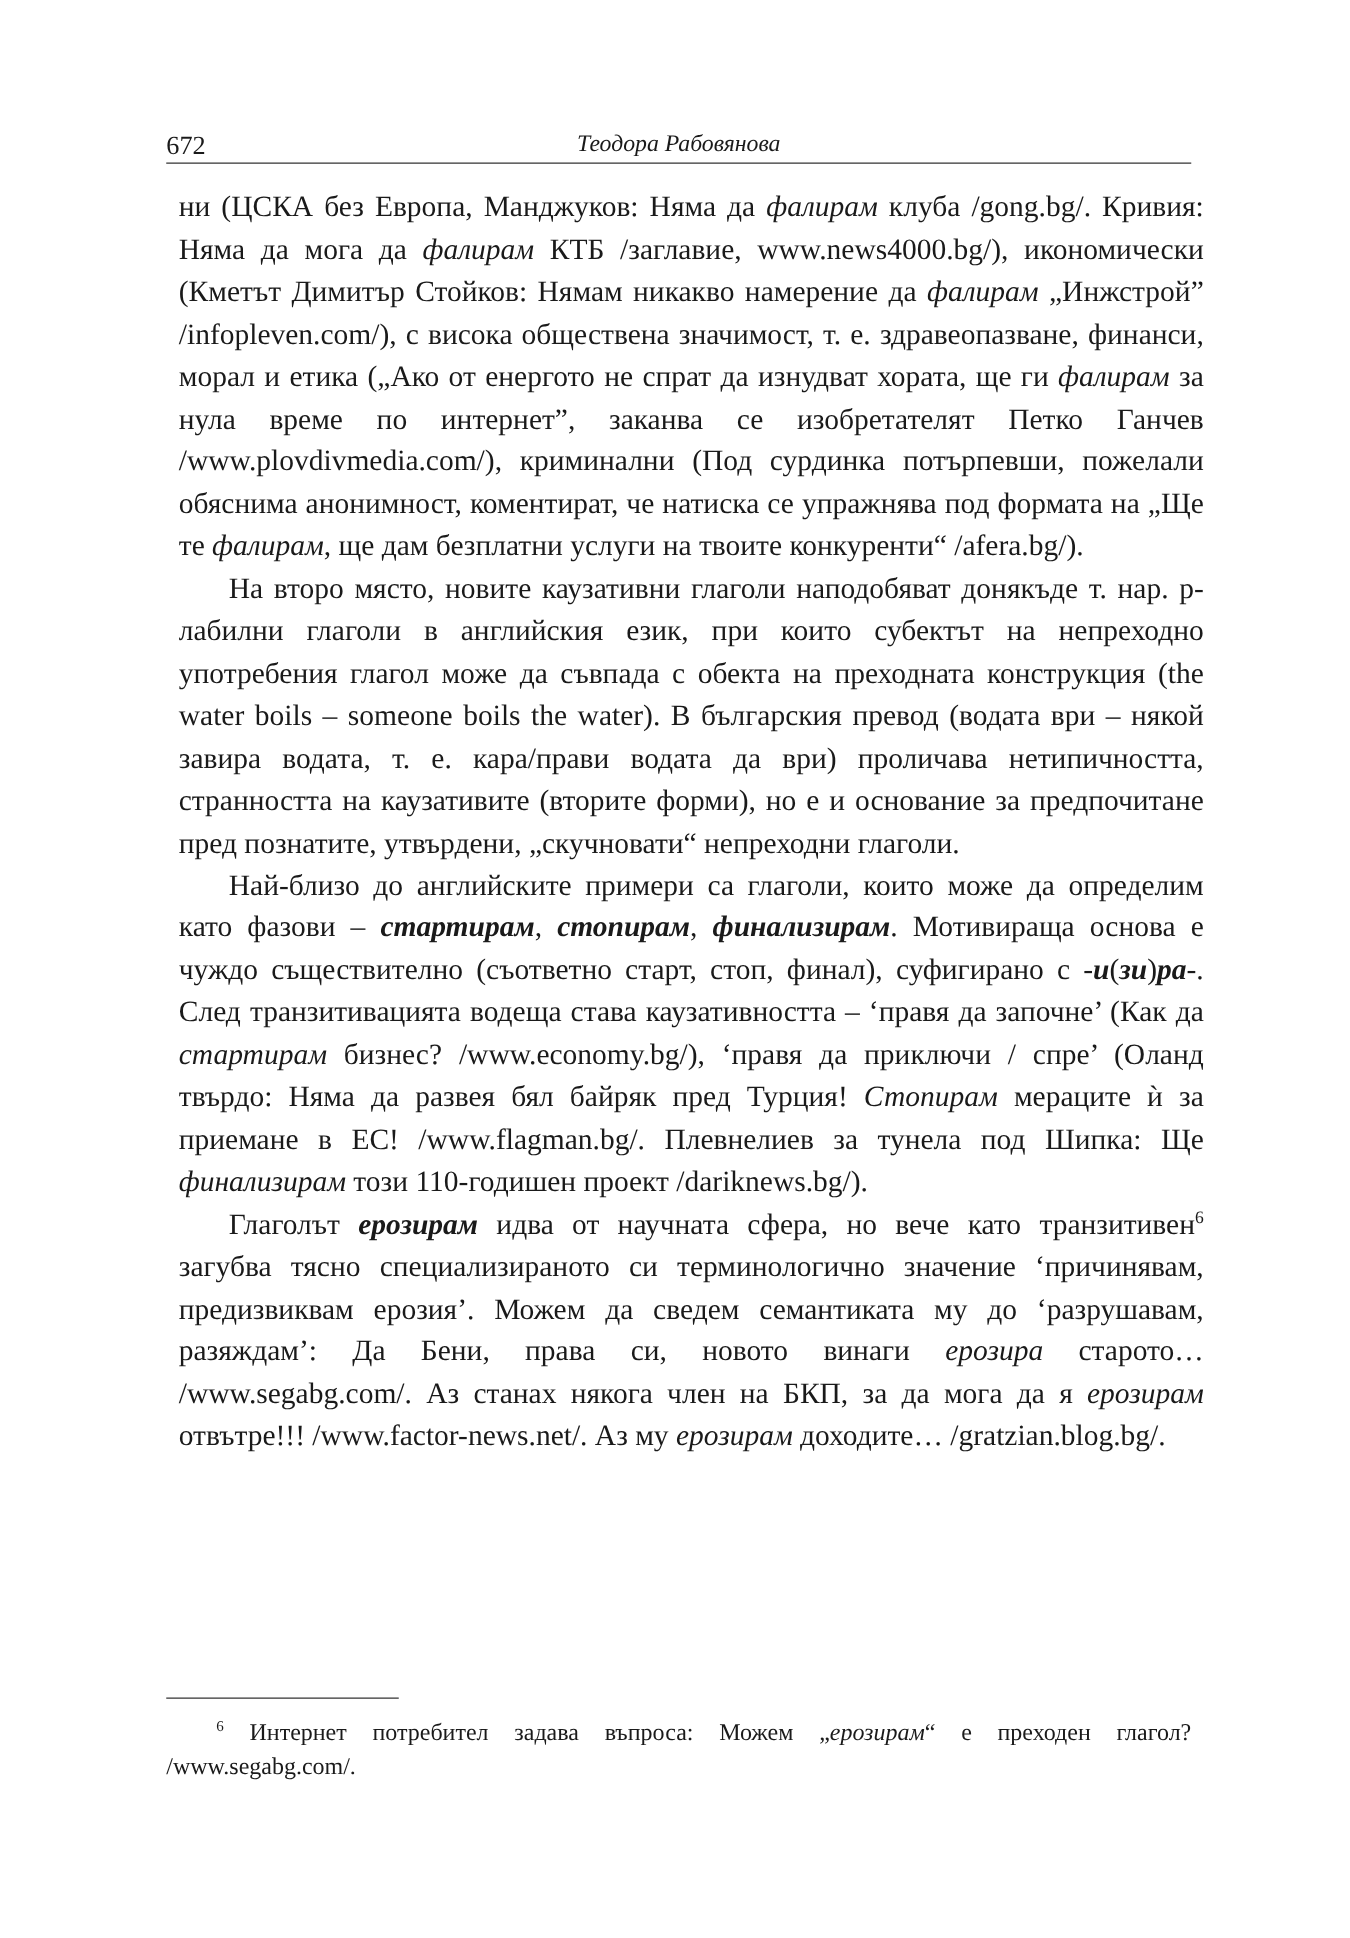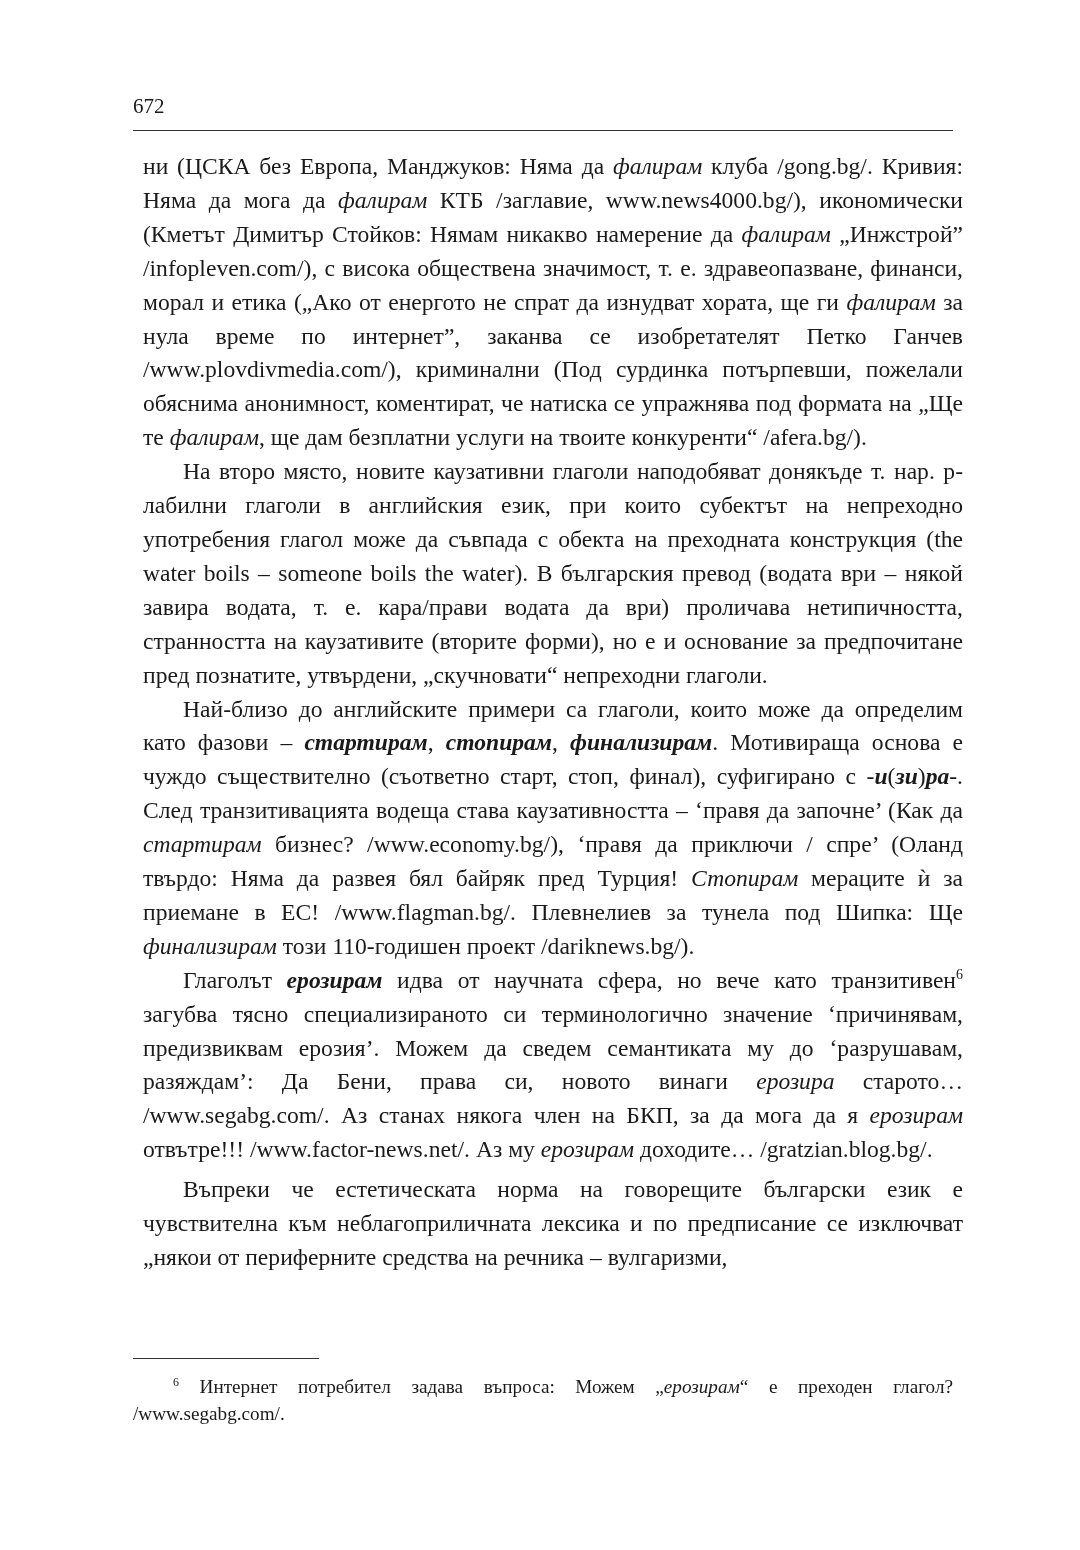--- a/index.html
+++ b/index.html
@@ -1,19 +1,19 @@
 <!DOCTYPE html>
 <html><head>
 <meta charset="utf-8">
 <style>
   html, body { margin: 0; padding: 0; background: #ffffff; }
   body { width: 1080px; height: 1550px; position: relative; overflow: hidden;
          font-family: "Liberation Serif", "DejaVu Serif", serif; color: #1a1a1a; }
   .page { position: absolute; left: 133px; top: 0; width: 820px; }
-  .running-head { position: absolute; top: 94px; left: 0; width: 820px; height: 28px; }
+  .running-head { position: absolute; top: 104px; left: 0; width: 820px; height: 28px; }
   .page-number { position: absolute; left: 0; top: 0; font-size: 21px; }
   .running-title { position: absolute; left: 0; width: 820px; top: 1px; text-align: center;
                    font-style: italic; font-size: 19px; }
   .head-rule { position: absolute; top: 130px; left: 0; width: 820px; height: 0;
                border-top: 1.5px solid #333; }
   .body-text { position: absolute; top: 150px; left: 0; width: 820px;
                font-size: 23.6px; line-height: 33.9px; text-align: justify; hyphens: manual; margin-left: 10px; }
   .body-text p { margin: 0; }
   .body-text p.indent { text-indent: 40px; }
   .body-text p.gap { margin-top: 6px; }
@@ -26,33 +26,33 @@
   .footnote p { margin: 0; text-indent: 40px; }
   .footnote sup { font-size: 12px; vertical-align: 7px; }
 </style>
 </head>
 <body>
 
 <div class="page">
 
   <div class="running-head">
     <span class="page-number">672</span>
+    <span class="running-title">Теодора Рабовянова</span>
   </div>
   <div class="head-rule"></div>
 
   <div class="body-text">
     <p><span>ни (ЦСКА без Европа, Манджуков: Няма да </span><i>фалирам</i><span> клуба /gong.bg/. Кривия: Няма да мога да </span><i>фалирам</i><span> КТБ /заглавие, www.news4000.bg/), икономически (Кметът Димитър Стойков: Нямам никакво намерение да </span><i>фалирам</i><span> „Инжстрой” /infopleven.com/), с висока обществена значимост, т. е. здравеопазване, финанси, морал и етика („Ако от енергото не спрат да изнудват хората, ще ги </span><i>фалирам</i><span> за нула време по интернет”, заканва се изобретателят Петко Ганчев /www.plovdivmedia.com/), криминални (Под сурдинка потърпевши, пожелали обяснима анонимност, коментират, че натиска се упражнява под формата на „Ще те </span><i>фалирам</i><span>, ще дам безплатни услуги на твоите конкуренти“ /afera.bg/).</span></p>
 
     <p class="indent">На второ място, новите каузативни глаголи наподобяват донякъде т. нар. p-лабилни глаголи в английския език, при които субектът на не­преходно употребения глагол може да съвпада с обекта на преходната конструкция (the water boils – someone boils the water). В българския пре­вод (водата ври – някой завира водата, т. е. кара/прави водата да ври) про­личава нетипичността, странността на каузативите (вторите форми), но е и основание за предпочитане пред познатите, утвърдени, „скучновати“ непреходни глаголи.</p>
 
     <p class="indent"><span>Най-близо до английските примери са глаголи, които може да оп­ределим като фазови – </span><b class="it">стартирам</b><span>, </span><b class="it">стопирам</b><span>, </span><b class="it">финализирам</b><span>. Моти­вираща основа е чуждо съществително (съответно старт, стоп, финал), суфигирано с -</span><b class="it">и</b><span>(</span><b class="it">зи</b><span>)</span><b class="it">ра</b><span>-. След транзитивацията водеща става каузатив­ността – ‘правя да започне’ (Как да </span><i>стартирам</i><span> бизнес? /www.economy.bg/), ‘правя да приключи / спре’ (Оланд твърдо: Няма да развея бял бай­ряк пред Турция! </span><i>Стопирам</i><span> мераците ѝ за приемане в ЕС! /www.flagman.bg/. Плевнелиев за тунела под Шипка: Ще </span><i>финализирам</i><span> този 110-годишен проект /dariknews.bg/).</span></p>
 
     <p class="indent"><span>Глаголът </span><b class="it">ерозирам</b><span> идва от научната сфера, но вече като транзитивен</span><sup>6</sup><span> загубва тясно специализираното си терминологично значение ‘причиня­вам, предизвиквам ерозия’. Можем да сведем семантиката му до ‘разру­шавам, разяждам’: Да Бени, права си, новото винаги </span><i>ерозира</i><span> старото… /www.segabg.com/. Аз станах някога член на БКП, за да мога да я </span><i>ерозирам</i><span> отвътре!!! /www.factor-news.net/. Аз му </span><i>ерозирам</i><span> доходите… /gratzian.blog.bg/.</span></p>
 
-    <p class="indent gap">Въпреки че естетическата норма на говорещите български език е чувствителна към неблагоприличната лексика и по предписание се изключват „някои от периферните средства на речника – вулгаризми,</p>
   </div>
 
   <div class="fn-rule"></div>
   <div class="footnote">
     <p><sup>6</sup><span> Интернет потребител задава въпроса: Можем „</span><i>ерозирам</i><span>“ е преходен глагол? /www.segabg.com/.</span></p>
   </div>
 
 </div>
 
 </body></html>

